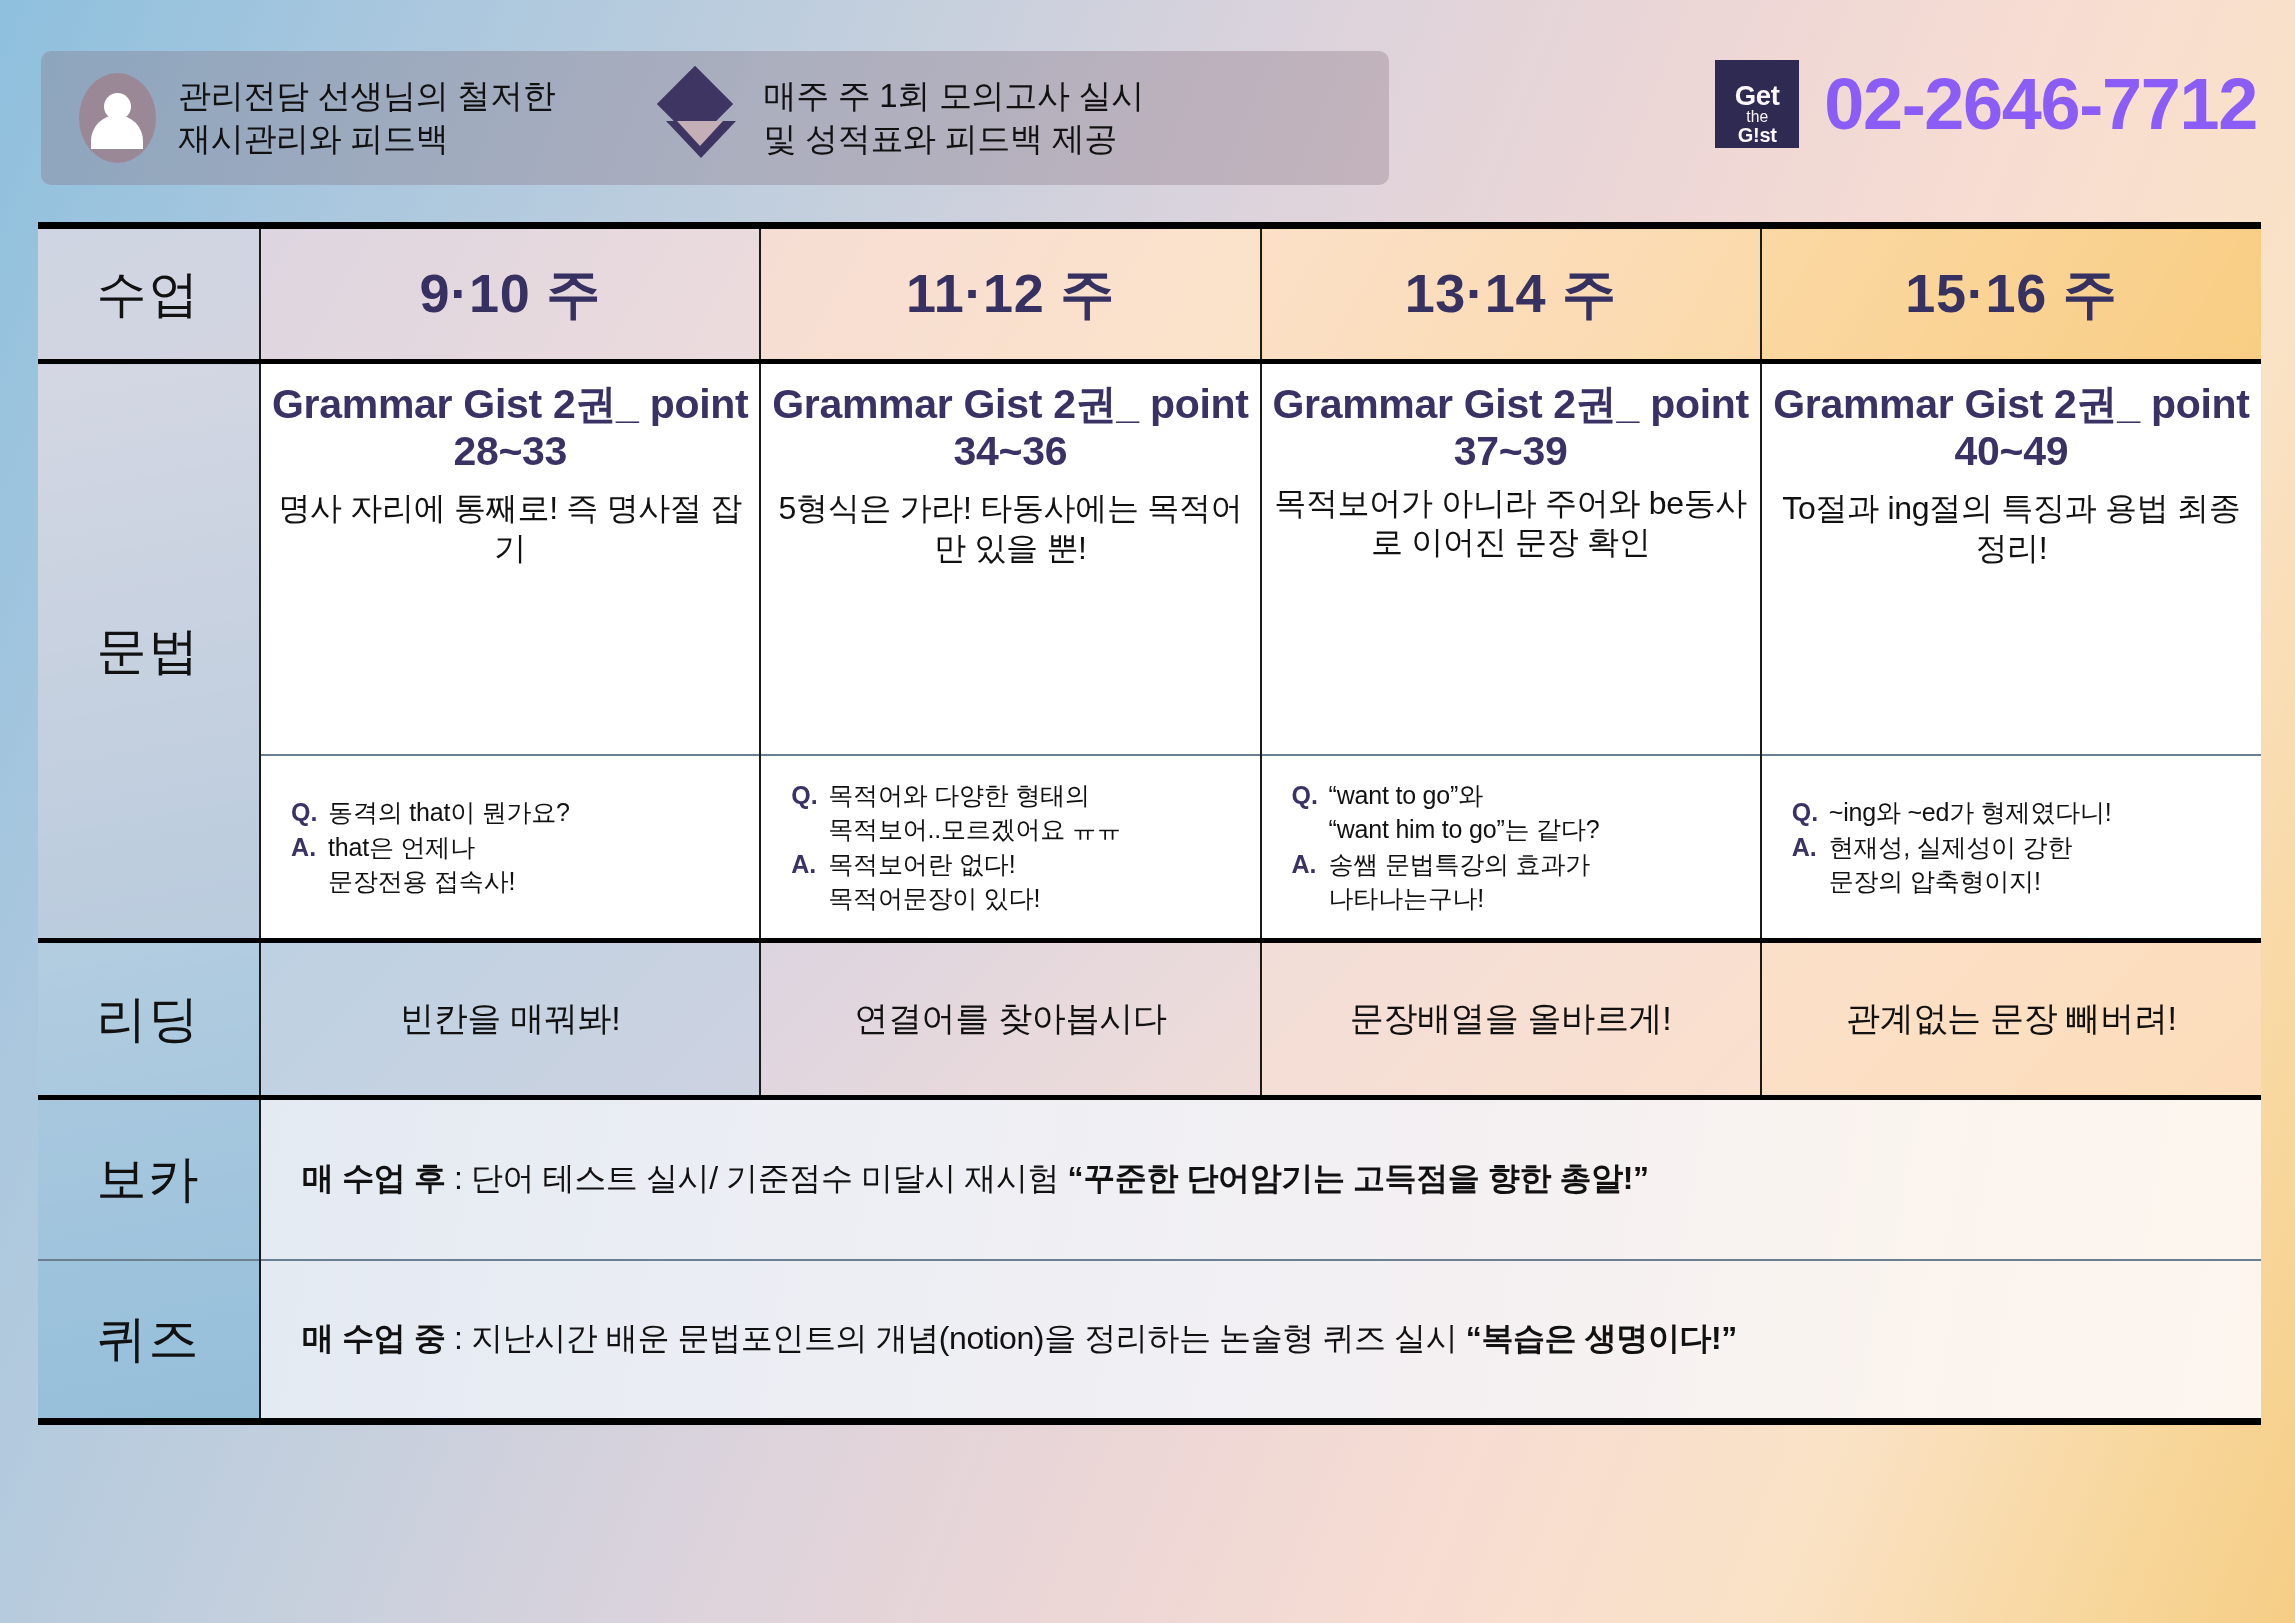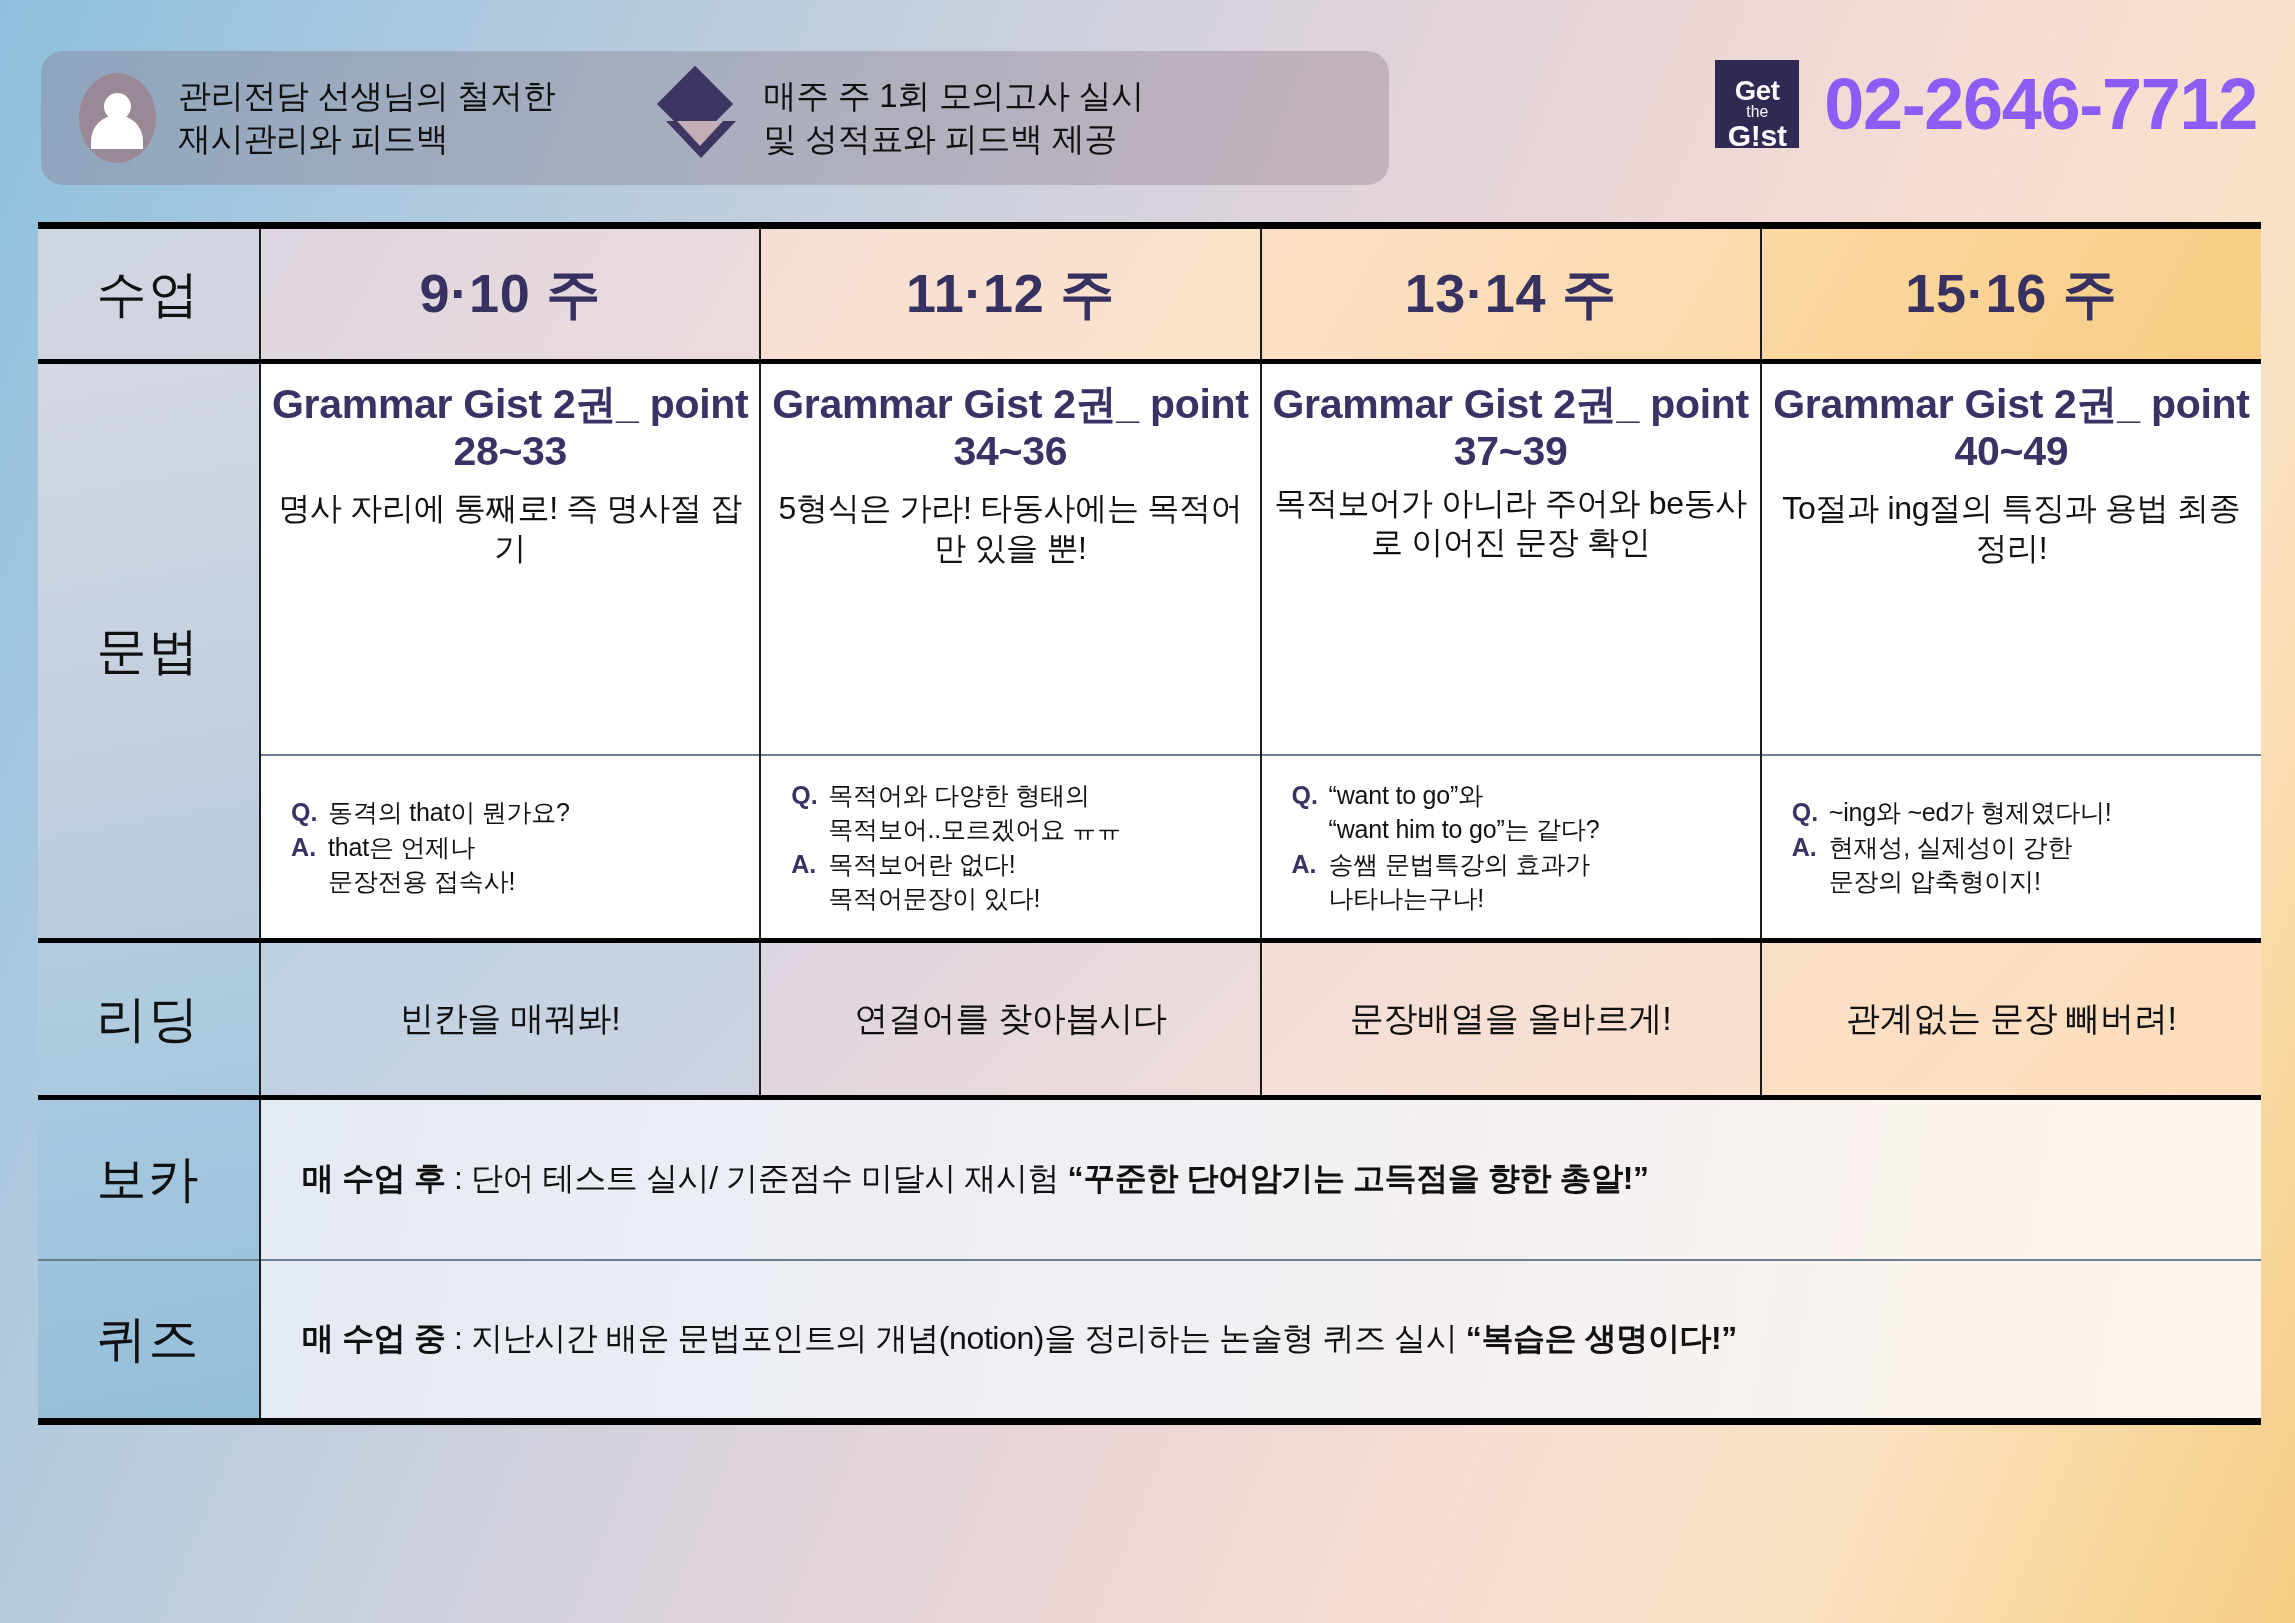--- a/index.html
+++ b/index.html
@@ -24,21 +24,21 @@
   }
 
   
   .header {
     position: absolute; left: 0; top: 0; width: 2295px; height: 222px;
   }
   .badge-bar {
     position: absolute; left: 41px; top: 51px;
     width: 1348px; height: 134px;
     background: rgba(132,108,124,0.32);
-    border-radius: 22px;
+    border-radius: 10px;
     display: flex; align-items: center;
   }
   .badge {
     display: flex; align-items: center; gap: 22px;
   }
   .badge.first { margin-left: 38px; }
   .badge.second { margin-left: 105px; justify-content: center; }
   .person-icon {
     width: 77px; height: 90px; position: relative;
     background: #9a8897; border-radius: 50%/50%;
@@ -84,21 +84,21 @@
     position: absolute; right: 38px; top: 60px;
     display: flex; align-items: center; gap: 25px;
   }
   .logo-box {
     width: 84px; height: 88px; background: #2e2a52;
     display: flex; flex-direction: column; align-items: center; justify-content: center;
     padding-top: 20px;
   }
   .logo-get { color: #fdf6fa; font-size: 27.5px; font-weight: bold; line-height: 0.96; letter-spacing: -0.3px;}
   .logo-the { color: #fdf6fa; font-size: 15.7px; font-weight: normal; line-height: 1.05; }
-  .logo-gist { color: #fdf6fa; font-size: 30px; font-weight: bold; line-height: 0.98; letter-spacing: -0.3px;}
+  .logo-gist { color: #fdf6fa; font-size: 20px; font-weight: bold; line-height: 0.98; letter-spacing: -0.3px;}
   .phone {
     font-size: 72px; font-weight: bold; color: #8b5cf6; letter-spacing: -1.3px;
   }
 
   
   .table {
     position: absolute; left: 38px; top: 222px;
     width: 2223px;
     border-collapse: collapse;
     table-layout: fixed;

